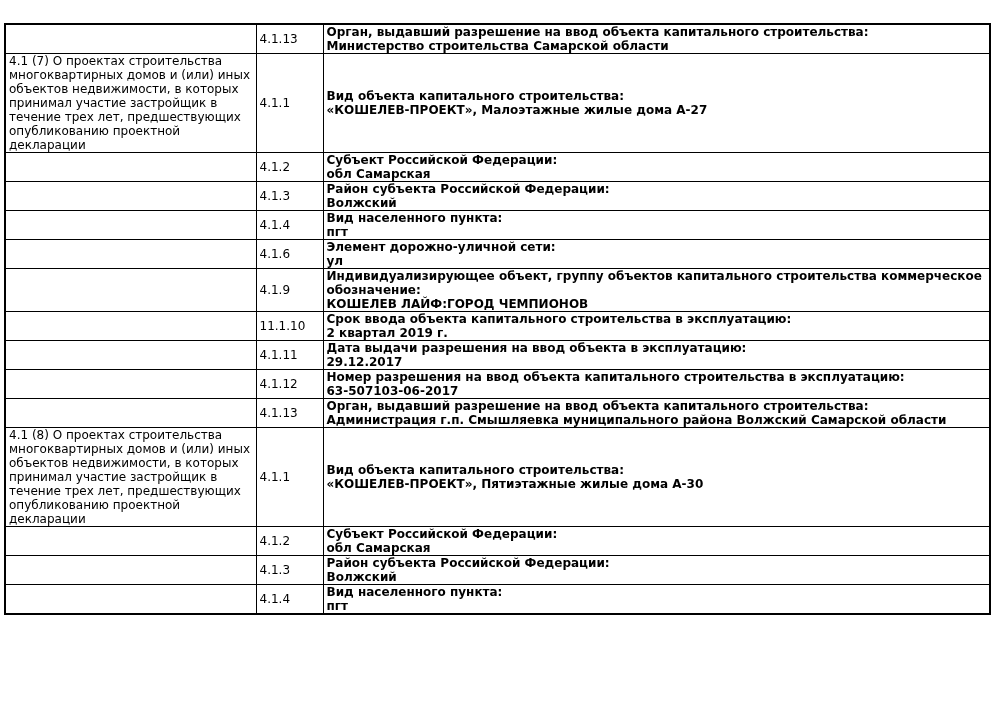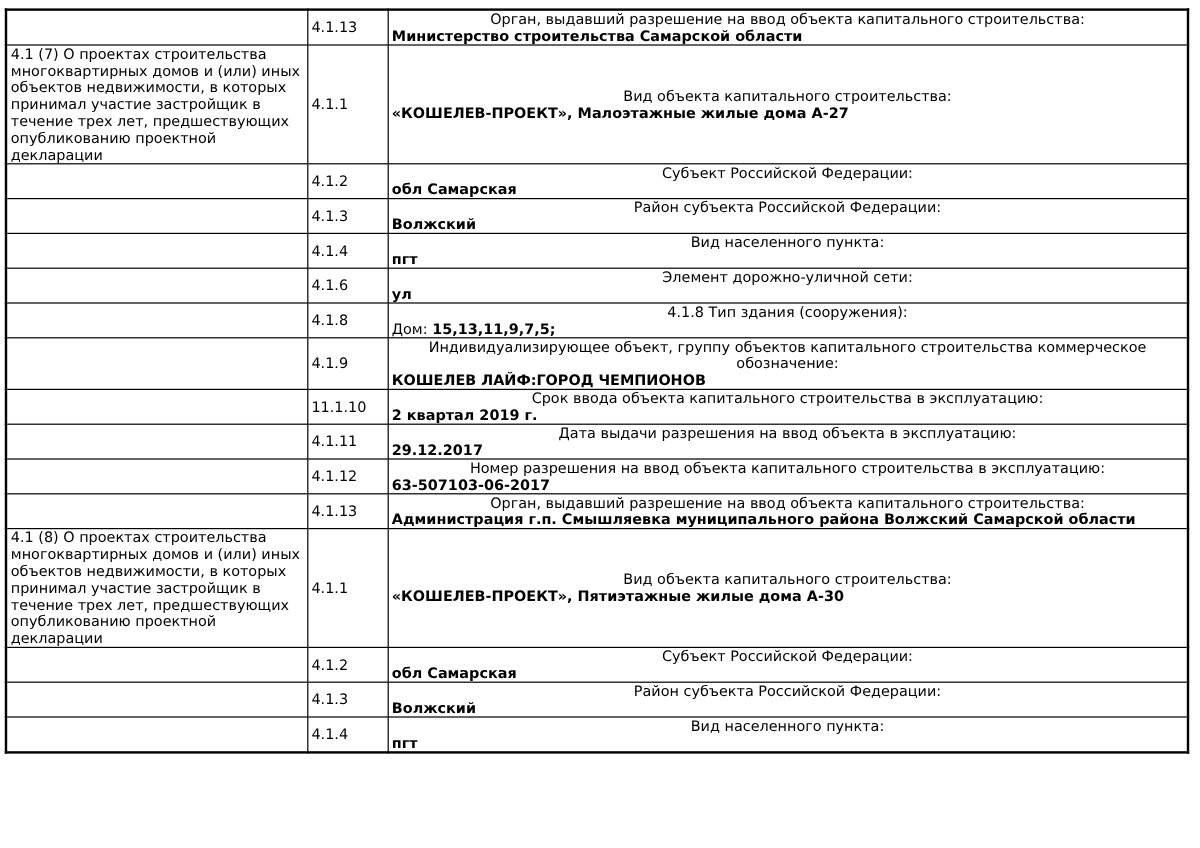--- a/index.html
+++ b/index.html
@@ -13,21 +13,21 @@
     color: #000000;
     overflow: hidden;
   }
   .page {
     position: relative;
     width: 1000px; height: 707px;
     background: #ffffff;
   }
   table.doc-table {
     position: absolute;
-    left: 4px; top: 7px;
+    left: 4px; top: 23px;
     width: 985px;
     border-collapse: collapse;
     table-layout: fixed;
     border: 2px solid #000000;
   }
   table.doc-table td {
     border: 1px solid #000000;
     padding: 0 3px;
     vertical-align: middle;
     overflow: hidden;
@@ -38,21 +38,21 @@
   td.section-cell {
     vertical-align: top;
     padding: 1px 3px;
   }
   td.code-cell {
     vertical-align: middle;
   }
   td.content-cell {
     vertical-align: middle;
   }
-  .field-label { font-weight: normal; text-align: center; }
+  .field-label { font-weight: bold; }
   .field-value { font-weight: normal; }
   .value-bold { font-weight: bold; }
   .value-prefix { font-weight: normal; }
 </style>
 </head>
 <body>
 
 <div class="page">
   <table class="doc-table">
     <colgroup>
@@ -110,28 +110,20 @@
   <tr class="row">
     <td class="section-cell"></td>
     <td class="code-cell">4.1.6</td>
     <td class="content-cell">
       <div class="field-label">Элемент дорожно-уличной сети:</div>
       <div class="field-value"><span class="value-prefix"></span><span class="value-bold">ул</span></div>
     </td>
   </tr>
 
 
-  <tr class="row">
-    <td class="section-cell"></td>
-    <td class="code-cell">4.1.8</td>
-    <td class="content-cell">
-      <div class="field-label">4.1.8 Тип здания (сооружения):</div>
-      <div class="field-value"><span class="value-prefix">Дом: </span><span class="value-bold">15,13,11,9,7,5;</span></div>
-    </td>
-  </tr>
 
   <tr class="row">
     <td class="section-cell"></td>
     <td class="code-cell">4.1.9</td>
     <td class="content-cell">
       <div class="field-label">Индивидуализирующее объект, группу объектов капитального строительства коммерческое обозначение:</div>
       <div class="field-value"><span class="value-prefix"></span><span class="value-bold">КОШЕЛЕВ ЛАЙФ:ГОРОД ЧЕМПИОНОВ</span></div>
     </td>
   </tr>
 

